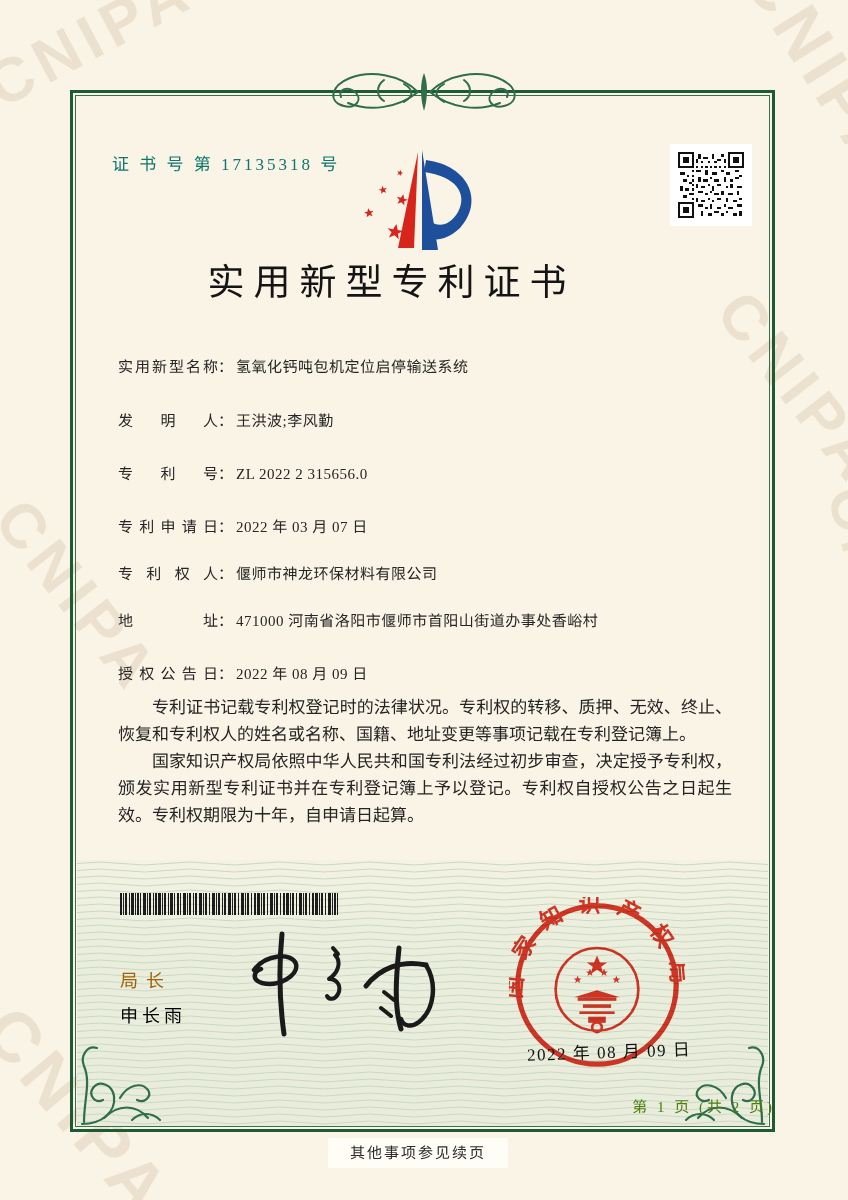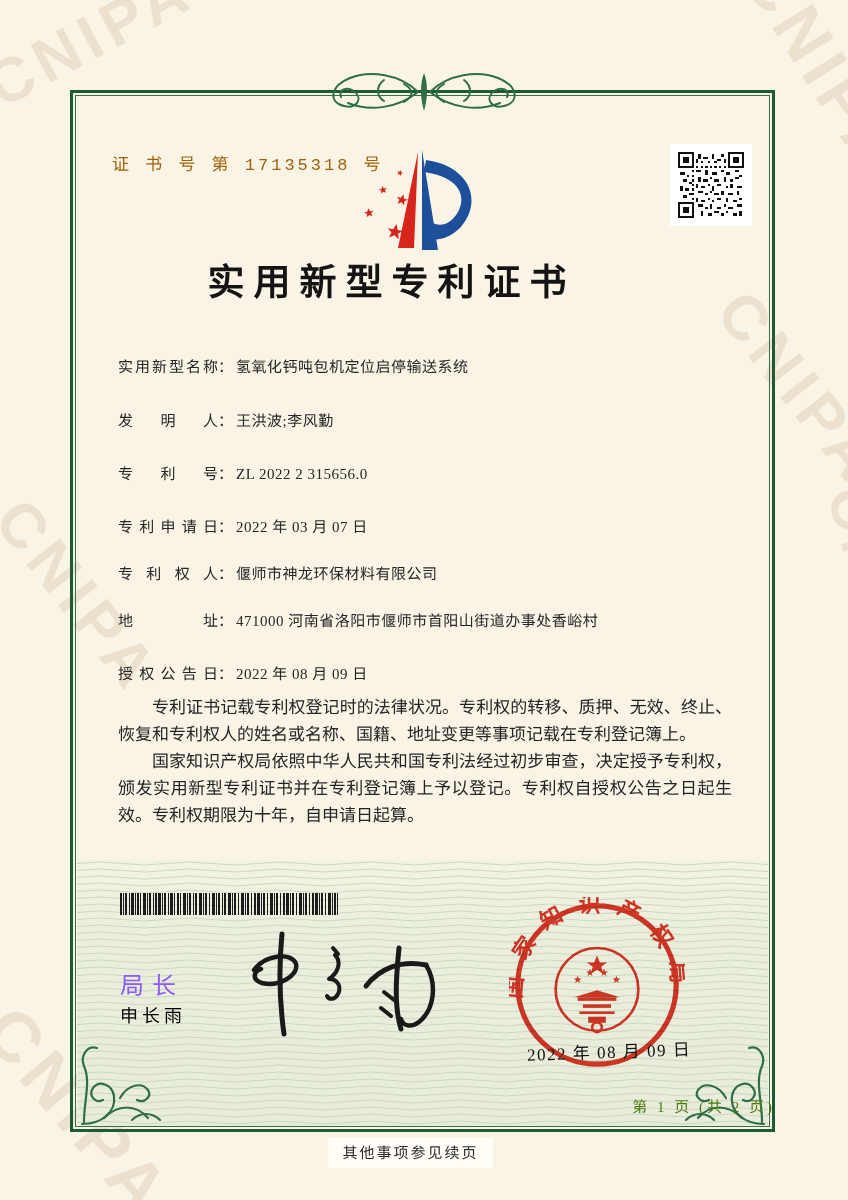--- a/index.html
+++ b/index.html
@@ -19,48 +19,48 @@
   
   .frame{
     position:absolute;left:70px;top:90px;width:699px;height:1036px;
     border:3px solid #1d5a35;z-index:2;
   }
   .frame-inner{position:absolute;left:2px;top:2px;right:2px;bottom:2px;border:1px solid #356f4c;}
   .waveband{position:absolute;left:77px;top:860px;width:691px;height:266px;z-index:2;
     background:linear-gradient(180deg,#f4f2e3 0%,#ebeedd 30%,#e9ecdb 100%);}
   .waveband svg{display:block;width:100%;height:100%;}
   
-  .certno{position:absolute;left:112px;top:150px;z-index:3;font-size:17px;letter-spacing:3px;color:#a16207;font-family:Liberation Mono, monospace;}
+  .certno{position:absolute;left:112px;top:150px;z-index:3;font-size:17px;letter-spacing:3px;color:#0f766e;}
   .logo{position:absolute;left:352px;top:146px;z-index:3;}
   .qrbox{position:absolute;left:670px;top:144px;width:82px;height:82px;background:#ffffff;z-index:3;
     display:flex;align-items:center;justify-content:center;}
   .title{
     position:absolute;left:70px;top:252px;width:643px;z-index:3;text-align:center;
-    font-size:37px;font-weight:bold;letter-spacing:9px;color:#141414;
+    font-size:37px;font-weight:normal;letter-spacing:9px;color:#141414;
   }
   
   .frow{position:absolute;left:118px;z-index:3;font-size:15px;line-height:25px;white-space:nowrap;color:#262626;}
   .flabel{display:inline-block;width:100px;text-align:justify;text-align-last:justify;vertical-align:bottom;}
   .fcolon{display:inline-block;width:18px;}
   .fvalue{letter-spacing:0.5px;}
   .frow .pair2{position:absolute;left:337px;top:0;}
   .plabel{letter-spacing:1px;}
   
   .paras{position:absolute;left:118px;top:694px;width:614px;z-index:3;}
   .paras p{margin:0;font-size:17px;line-height:27px;text-indent:2em;text-align:justify;color:#242424;}
   
   .barcode{position:absolute;left:120px;top:893px;z-index:3;}
-  .sig-title{position:absolute;left:120px;top:966px;z-index:3;font-size:24px;letter-spacing:8px;color:#8b5cf6;}
+  .sig-title{position:absolute;left:120px;top:966px;z-index:3;font-size:18px;letter-spacing:8px;color:#a16207;}
   .sig-name{position:absolute;left:120px;top:1001px;z-index:3;font-size:18px;letter-spacing:4px;color:#000000;}
   .signature{position:absolute;left:238px;top:928px;z-index:3;}
   .seal{position:absolute;left:509px;top:897px;width:176px;height:176px;z-index:3;mix-blend-mode:multiply;}
   .seal-date{position:absolute;left:527px;top:1038px;z-index:4;font-size:17px;letter-spacing:1.5px;color:#111;transform:rotate(-2deg);}
   .pageinfo{position:absolute;left:70px;top:1095px;width:705px;z-index:3;text-align:right;font-size:15px;letter-spacing:3px;color:#4d7c0f;}
   .contnote{
-    position:absolute;left:328px;top:1138px;width:165px;height:30px;z-index:3;
+    position:absolute;left:328px;top:1138px;width:180px;height:30px;z-index:3;
     background:#fffdf6;text-align:center;line-height:30px;font-size:15px;letter-spacing:2px;color:#2c2c2c;
   }
   .ornament{position:absolute;z-index:3;pointer-events:none;}
 </style>
 </head>
 <body>
 
 <div class="wm" style="left:-22px;top:2px;transform:rotate(-28deg);">CNIPA</div>
 <div class="wm" style="left:704px;top:28px;font-size:68px;transform:rotate(58deg);">CNIPA</div>
 <div class="wm" style="left:688px;top:352px;transform:rotate(52deg);">CNIPA</div>

